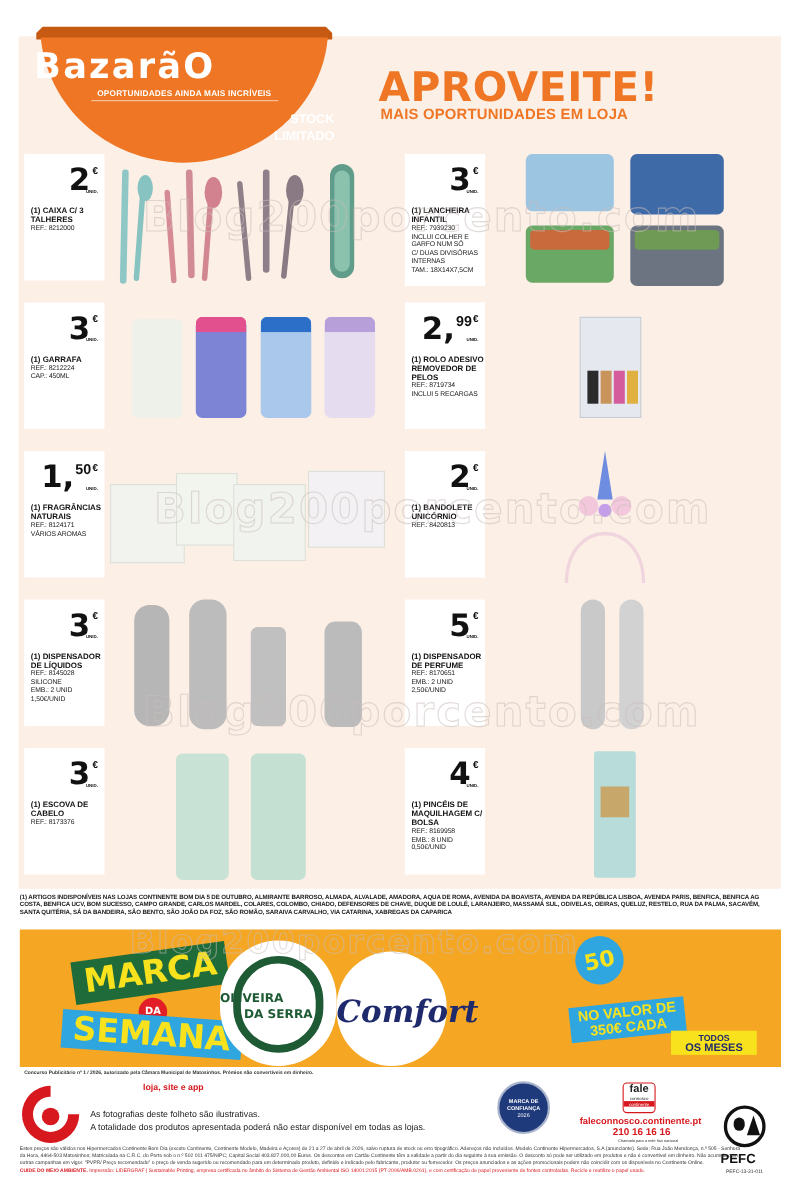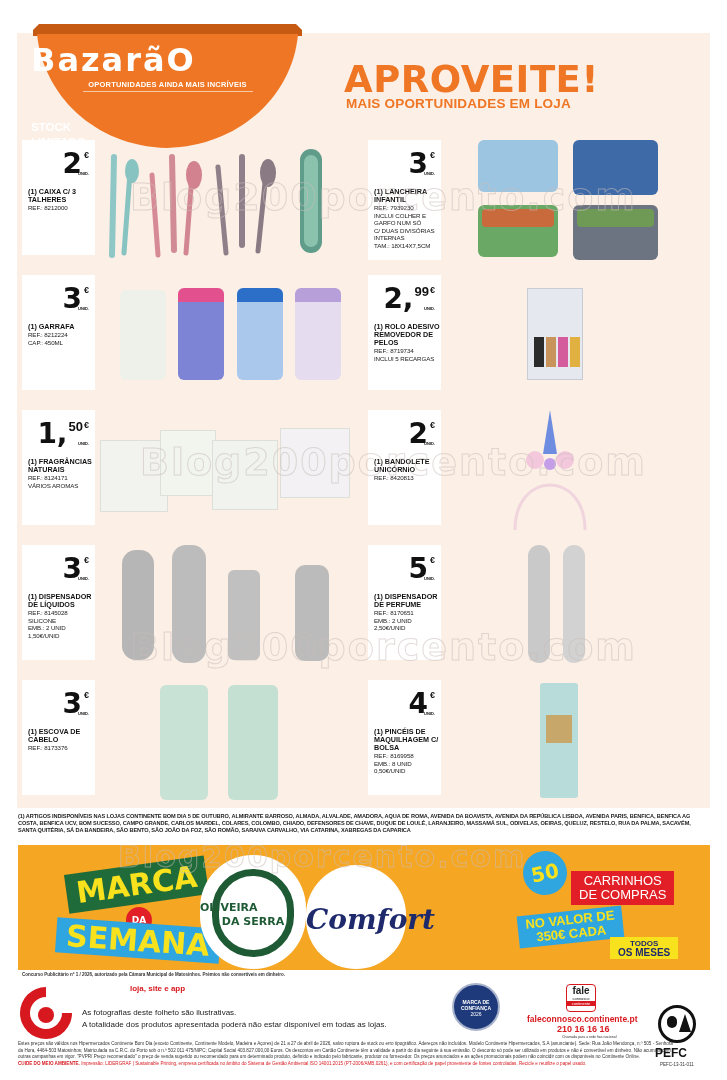--- a/index.html
+++ b/index.html
@@ -7,21 +7,21 @@
   body { font-family: "Liberation Sans", sans-serif; position: relative; }
 
   .panel { position: absolute; left: 17px; top: 33px; width: 693px; height: 775px; background: #fcefe6; }
 
   
   .banner { position: absolute; left: 31px; top: 24px; width: 273px; height: 125px; }
   .banner svg { position: absolute; left: 0; top: 0; }
   .brand-title { position: absolute; left: 0; width: 273px; top: 17px; text-align: left; color: #fff; font-weight: 900; font-size: 32px; letter-spacing: 2px; font-family: "DejaVu Sans", sans-serif; }
   .brand-sub { position: absolute; left: 0; width: 273px; top: 56px; text-align: center; color: #fff; font-weight: 700; font-size: 7.5px; letter-spacing: 0.2px; }
   .brand-line { position: absolute; left: 52px; width: 170px; top: 67px; height: 1px; background: #f7c9a5; }
-  .stock { position: absolute; left: 0; width: 273px; top: 78px; text-align: left; color: #fff; font-weight: 700; font-size: 11.5px; line-height: 15px; margin-top: 18px; }
+  .stock { position: absolute; left: 0; width: 273px; top: 78px; text-align: right; color: #fff; font-weight: 700; font-size: 11.5px; line-height: 15px; }
 
   .headline { position: absolute; left: 344px; top: 58px; color: #ee7624; font-weight: 900; font-size: 37px; letter-spacing: 0.5px; font-family: "DejaVu Sans", sans-serif; }
   .subheadline { position: absolute; left: 346px; top: 96px; color: #ee7624; font-weight: 700; font-size: 13.5px; letter-spacing: 0.2px; }
 
   
   .card { position: absolute; width: 73px; height: 115px; background: #fff; padding: 0 4px 0 4px; }
   .price { position: absolute; right: 6px; top: 10px; display: flex; align-items: flex-start; color: #111; }
   .price .int { font-size: 28px; font-weight: 900; line-height: 28px; font-family: "DejaVu Sans", sans-serif; }
   .price .dec { font-size: 13px; font-weight: 900; line-height: 14px; margin-left: 1px; }
   .price .cur { font-size: 9px; font-weight: 900; line-height: 10px; margin-left: 1px; }
@@ -286,29 +286,25 @@
   <div style="position:absolute;left:182px;top:10px;width:106px;height:114px;border-radius:53px;background:#fff;">
     <div style="position:absolute;left:12px;top:14px;width:82px;height:88px;border:7px solid #1e5b34;border-radius:41px;"></div>
     <div class="tag" style="left:0;width:106px;top:46px;text-align:left;color:#1e5b34;font-size:11px;">OLIVEIRA</div>
     <div class="tag" style="left:0;width:106px;top:60px;text-align:center;color:#1e5b34;font-size:11px;">DA SERRA</div>
   </div>
   <div style="position:absolute;left:288px;top:20px;width:100px;height:104px;border-radius:50px;background:#fff;">
     <div style="position:absolute;left:0;width:100px;top:38px;text-align:center;color:#1f2a6d;font-size:28px;font-family:'DejaVu Serif',serif;font-style:italic;font-weight:700;">Comfort</div>
   </div>
 
   <div class="tag" style="left:505px;top:6px;width:44px;height:44px;border-radius:22px;background:#2fa6df;color:#f8e21d;font-size:20px;text-align:center;line-height:44px;transform:rotate(-12deg);">50</div>
-  <div style="position:absolute;left:553px;top:26px;background:#e21f26;padding:3px 8px;text-align:center;">
-    <div style="color:#fff;font-size:13px;font-weight:400;line-height:14px;">CARRINHOS</div>
-    <div style="color:#fff;font-size:13px;font-weight:400;line-height:14px;">DE COMPRAS</div>
-  </div>
   <div style="position:absolute;left:500px;top:66px;background:#2fa6df;padding:2px 8px;text-align:center;transform:rotate(-6deg);">
     <div style="color:#f8e21d;font-size:13px;font-weight:900;line-height:14px;">NO VALOR DE</div>
     <div style="color:#f8e21d;font-size:13px;font-weight:900;line-height:14px;">350€ CADA</div>
   </div>
-  <div style="position:absolute;left:592px;top:92px;background:#f8e21d;padding:2px 8px;text-align:center;">
+  <div style="position:absolute;left:592px;top:92px;background:#f8e21d;padding:2px 13px;text-align:center;">
     <div style="color:#1f2a6d;font-size:8px;font-weight:900;line-height:9px;">TODOS</div>
     <div style="color:#1f2a6d;font-size:10px;font-weight:900;line-height:9px;">OS MESES</div>
   </div>
   <div class="wm" style="left:100px;top:-6px;font-size:30px;">Blog200porcento.com</div>
 </div>
 <div class="small-legal">Concurso Publicitário nº 1 / 2026, autorizado pela Câmara Municipal de Matosinhos. Prémios não convertíveis em dinheiro.</div>
 
 <svg style="position:absolute;left:18px;top:983px;" width="55" height="60">
   <path d="M28 4 A26 26 0 1 0 54 30 L44 30 A16 16 0 1 1 28 14 Z" fill="#d7191f"></path>
   <circle cx="28" cy="32" r="8" fill="#d7191f"></circle>

